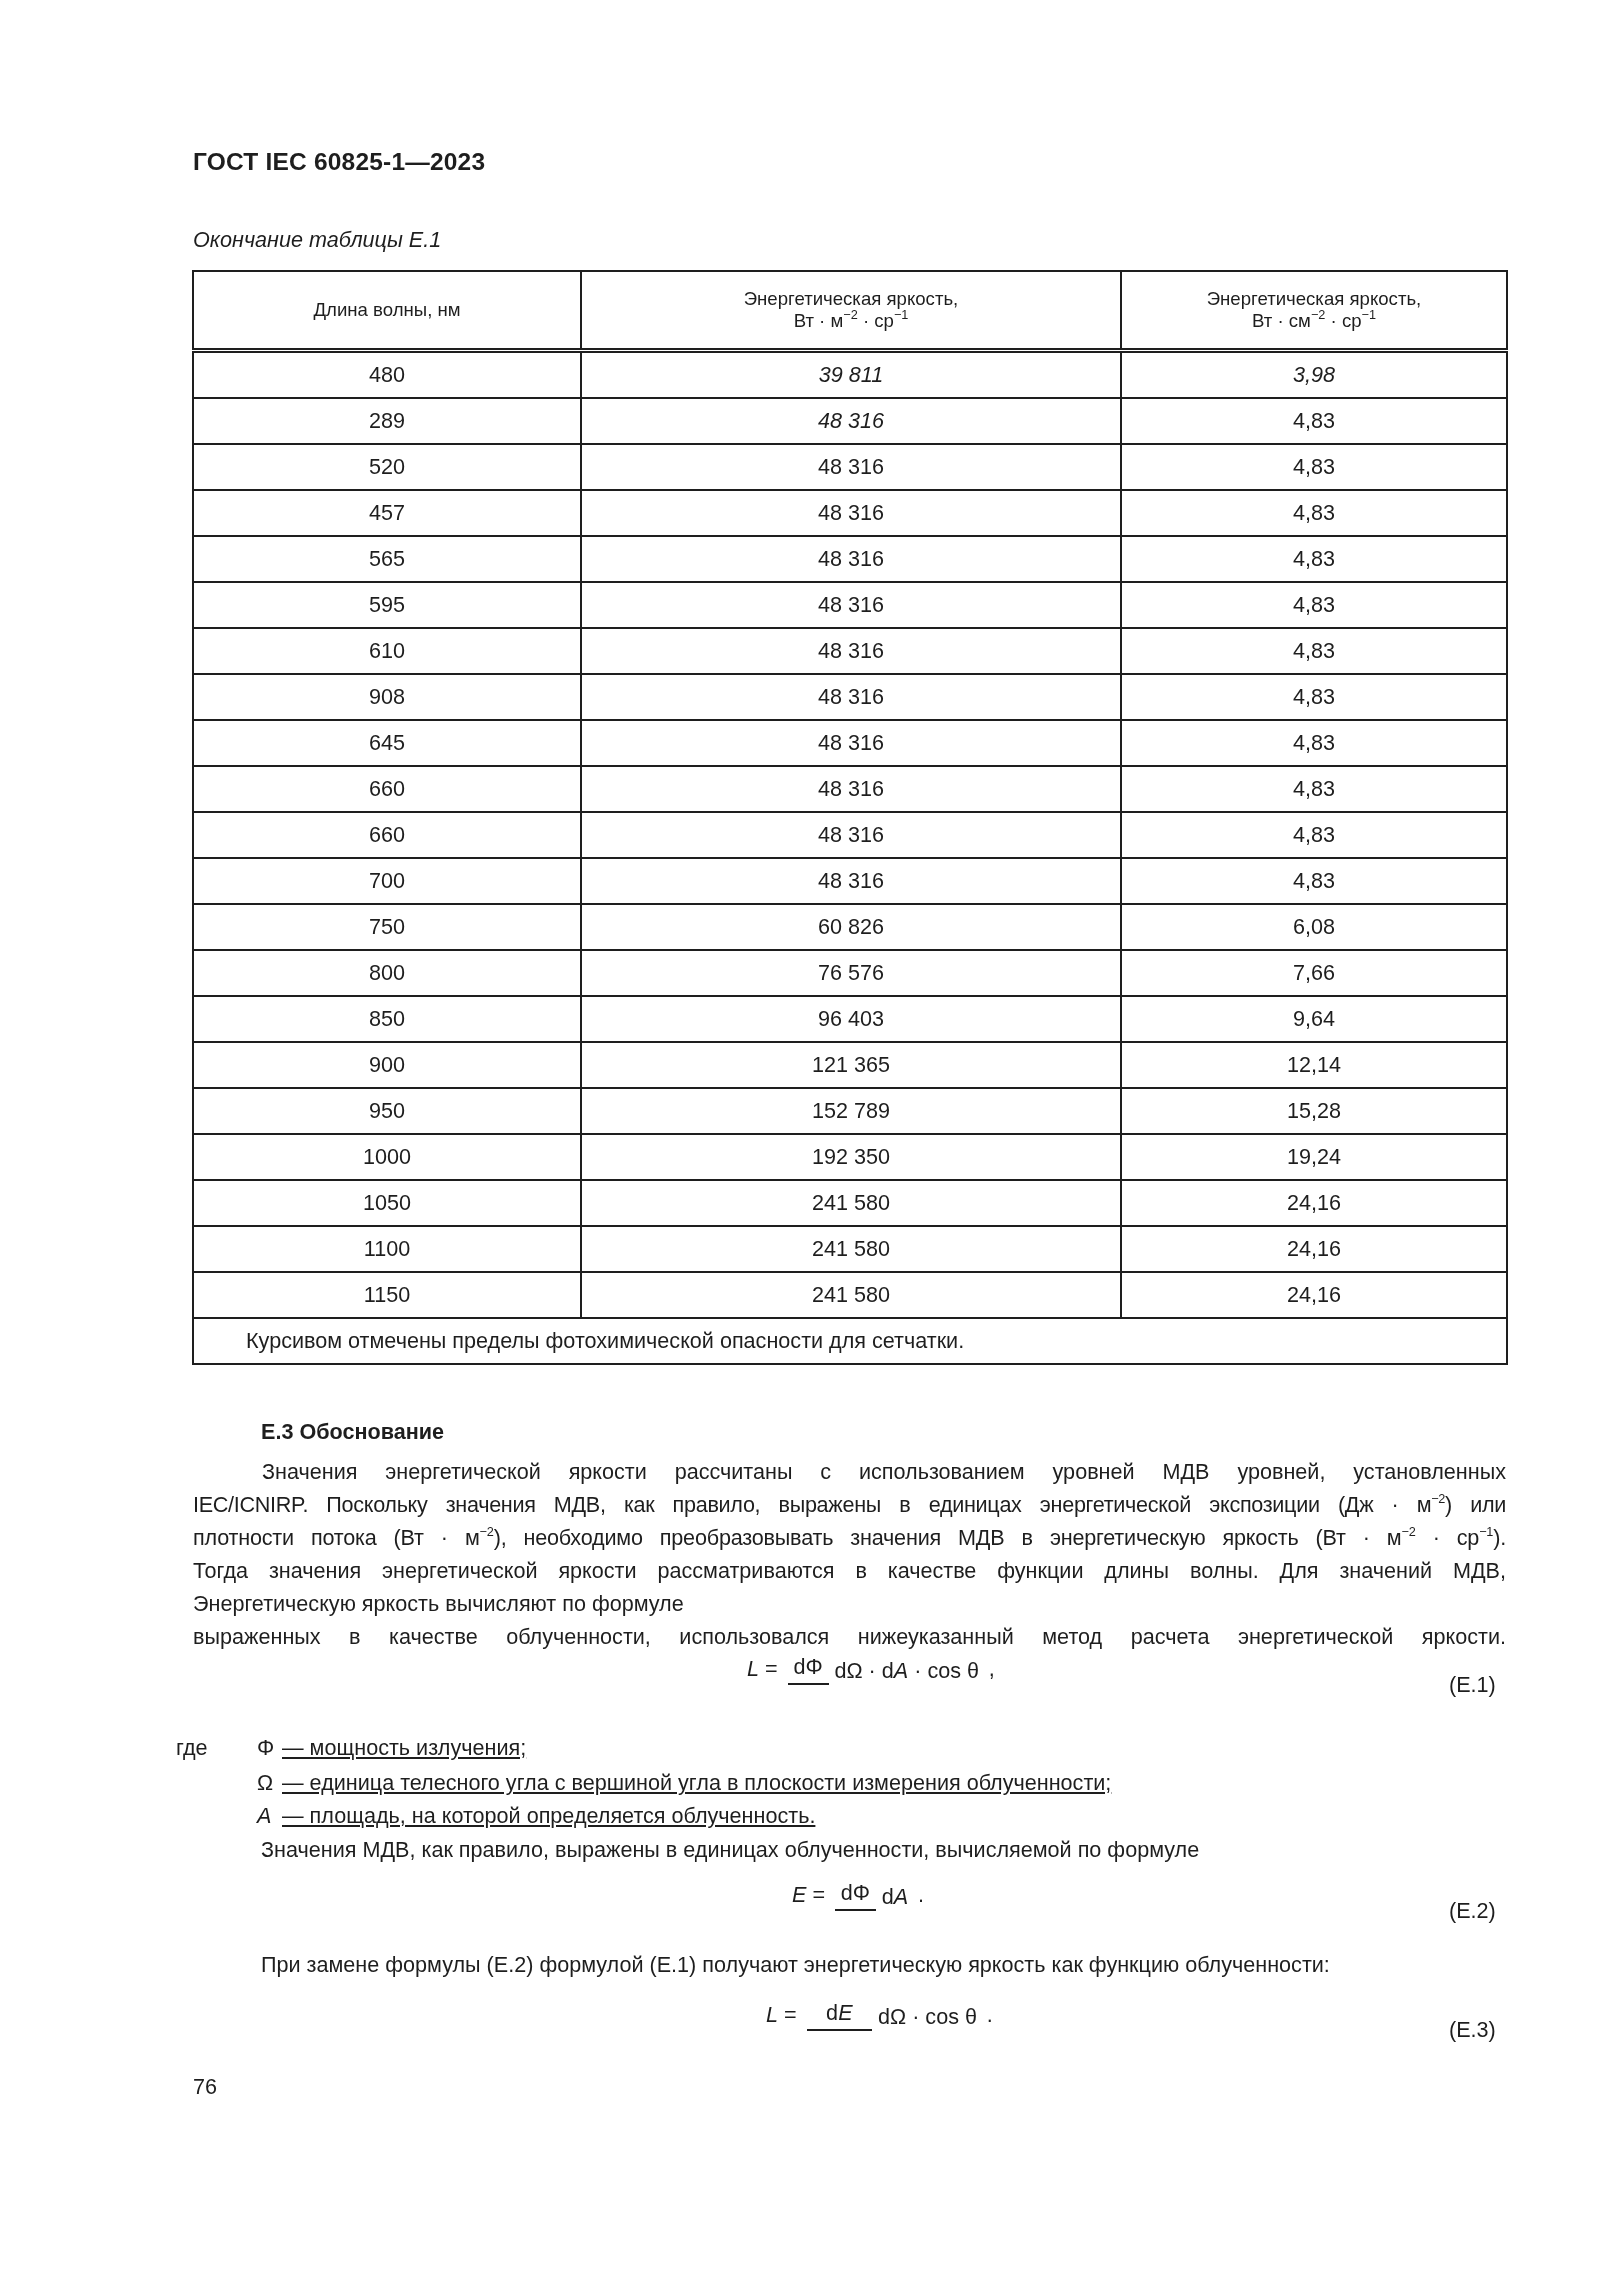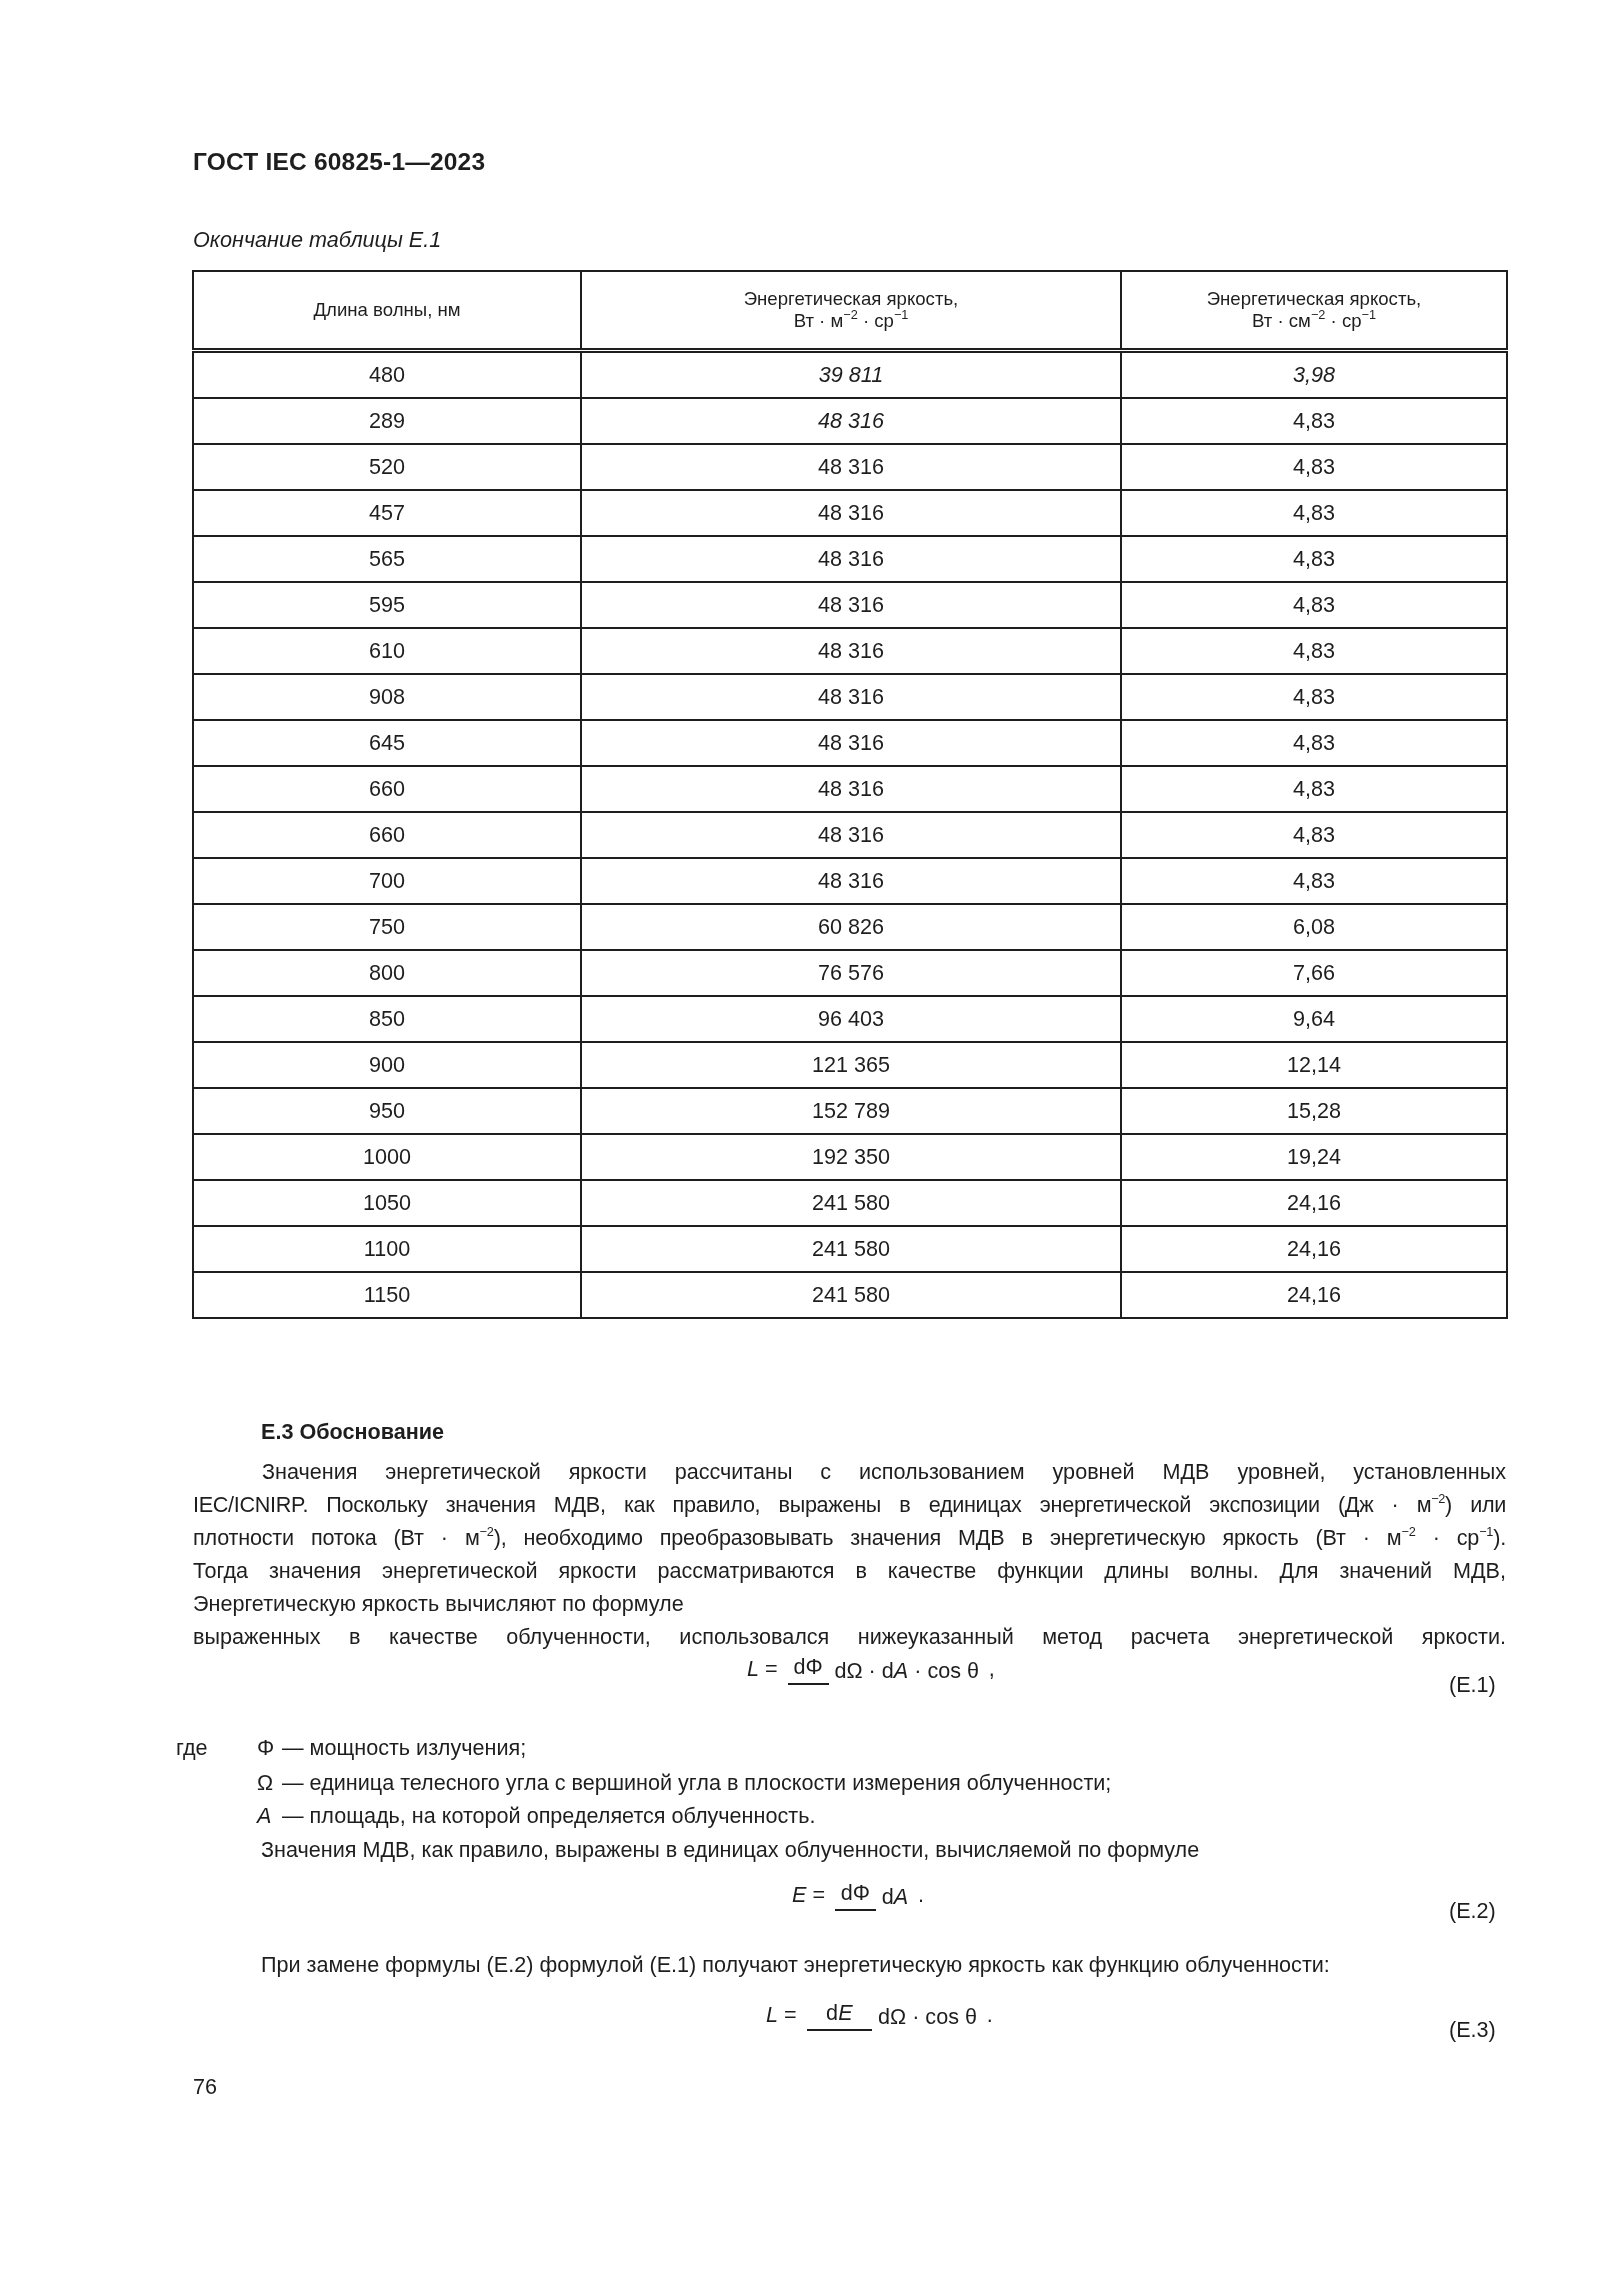--- a/index.html
+++ b/index.html
@@ -29,21 +29,21 @@
 
   .formula { display: flex; align-items: center; font-size: 21.6px; }
   .frac { display: inline-flex; flex-direction: row; align-items: center; margin: 0 3.9px; }
   .frac .num { padding: 0 5.9px 2.9px; border-bottom: 2px solid #1e1e1e; }
   .frac .den { padding: 2.9px 5.9px 0; }
   .eqnum { position: absolute; left: 1449px; font-size: 21.6px; }
   .mi { font-style: italic; }
 
   .where-label { left: 176px; font-size: 21.6px; }
   .where-sym { left: 257px; font-size: 21.6px; width: 29px; text-align: left; }
-  .where-text { left: 282px; font-size: 21.6px; }
+  .where-text { left: 282px; font-size: 21.6px; text-decoration: underline; }
   .line { font-size: 21.6px; }
   .page-num { left: 193px; top: 2074px; font-size: 21.6px; }
 </style>
 </head>
 <body>
 
 <div class="abs doc-title">ГОСТ IEC 60825-1—2023</div>
 <div class="abs table-caption">Окончание таблицы Е.1</div>
 
 <table class="data">
@@ -164,20 +164,23 @@
     <tr class="thick">
         <td>1100</td>
         <td>241 580</td>
         <td>24,16</td>
       </tr>
     <tr>
         <td>1150</td>
         <td>241 580</td>
         <td>24,16</td>
       </tr>
+    <tr>
+        <td class="note" colspan="3">Курсивом отмечены пределы фотохимической опасности для сетчатки.</td>
+      </tr>
   </tbody>
 </table>
 
 <div class="abs section-heading">Е.3 Обоснование</div>
 
 <div class="abs para para1">
   <div style="text-align:justify;text-align-last:justify;"><span class="indent"></span><span>Значения энергетической яркости рассчитаны с использованием уровней МДВ уровней, установленных</span></div>
   <div style="text-align:justify;text-align-last:justify;letter-spacing:-0.3px;"><span>IEC/ICNIRP. Поскольку значения МДВ, как правило, выражены в единицах энергетической экспозиции (Дж · м</span><sup>−2</sup><span>) или</span></div>
   <div style="text-align:justify;text-align-last:justify;letter-spacing:-0.2px;"><span>плотности потока (Вт · м</span><sup>−2</sup><span>), необходимо преобразовывать значения МДВ в энергетическую яркость (Вт · м</span><sup>−2</sup><span> · ср</span><sup>−1</sup><span>).</span></div>
   <div style="text-align:justify;text-align-last:justify;"><span>Тогда значения энергетической яркости рассматриваются в качестве функции длины волны. Для значений МДВ,</span></div>

